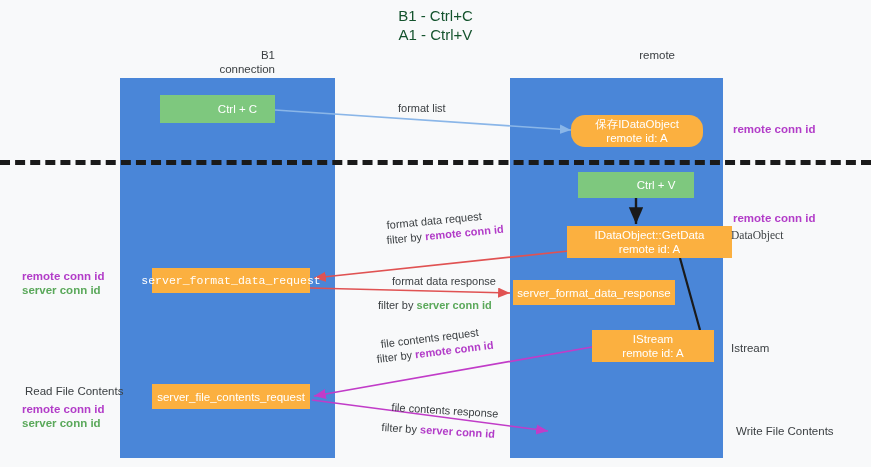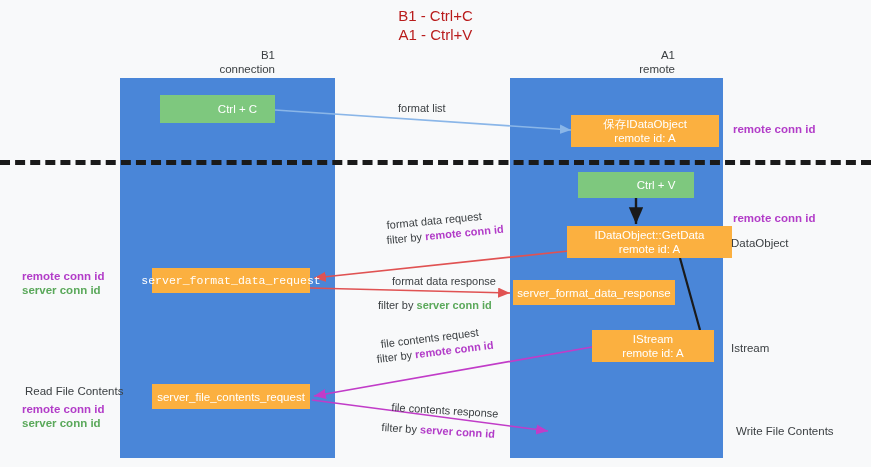--- a/index.html
+++ b/index.html
@@ -2,21 +2,21 @@
 <html><head>
 <meta charset="utf-8">
 <style>
   html,body{margin:0;padding:0;background:#f8f9fa;}
   body{width:871px;height:467px;position:relative;overflow:hidden;
        font-family:"Liberation Sans","DejaVu Sans",sans-serif;color:#3c4043;}
   .canvas{position:absolute;left:0;top:0;width:871px;height:467px;background:#f8f9fa;}
 
   
   .title{position:absolute;left:0;top:6px;width:871px;text-align:center;
-         font-size:15px;line-height:19px;color:#b91c1c;}
+         font-size:15px;line-height:19px;color:#14532d;}
 
   
   .colhead{position:absolute;text-align:right;font-size:11.5px;line-height:14px;color:#3c4043;}
 
   
   .lane{position:absolute;background:#4a86d8;}
 
   
   .node{position:absolute;box-sizing:border-box;display:flex;flex-direction:column;
         align-items:center;justify-content:center;text-align:center;
@@ -50,21 +50,20 @@
   <div class="title">
     <div>B1 - Ctrl+C</div>
     <div>A1 - Ctrl+V</div>
   </div>
 
   <div class="colhead" style="left:155px;top:48px;width:120px;">
     <div>B1</div>
     <div>connection</div>
   </div>
   <div class="colhead" style="left:555px;top:48px;width:120px;">
-    <div>A1</div>
     <div>remote</div>
   </div>
 
   <div class="lane" style="left:120px;top:78px;width:215px;height:380px;"></div>
   <div class="lane" style="left:510px;top:78px;width:213px;height:380px;"></div>
 
   <svg class="edges" viewBox="0 0 871 467">
     <defs>
       <marker id="ah-blue" markerWidth="8" markerHeight="8" refX="7" refY="3" orient="auto" markerUnits="strokeWidth">
         <path d="M0,0 L7,3 L0,6 z" fill="#8ab6e8"></path>
@@ -94,21 +93,21 @@
 
     <line x1="312" y1="400" x2="548" y2="431" stroke="#c13cc8" stroke-width="1.7" marker-end="url(#ah-mag)"></line>
   </svg>
 
   <div class="divider"></div>
 
   <div class="node green" style="left:160px;top:95px;width:115px;height:28px;">
     <div>Ctrl + C</div>
   </div>
 
-  <div class="node orange" style="left:571px;top:115px;width:148px;height:32px;">
+  <div class="node orange" style="left:571px;top:115px;width:132px;height:32px;border-radius:14px;">
     <div>保存IDataObject</div>
     <div class="l2">remote id: A</div>
   </div>
 
   <div class="node green" style="left:578px;top:172px;width:116px;height:26px;align-items:center;">
     <div>Ctrl + V</div>
   </div>
 
   <div class="node orange" style="left:567px;top:226px;width:165px;height:32px;">
     <div>IDataObject::GetData</div>
@@ -151,21 +150,21 @@
   </div>
 
   <div class="elabel" style="left:392px;top:400px;transform:rotate(3.5deg);transform-origin:left top;">file contents response</div>
   <div class="elabel" style="left:382px;top:420px;transform:rotate(3.5deg);transform-origin:left top;">
     <span>filter by </span><span class="p">server conn id</span>
   </div>
 
   <div class="ann purple" style="left:733px;top:122px;">remote conn id</div>
 
   <div class="ann purple" style="left:733px;top:211px;">remote conn id</div>
-  <div class="ann dark" style="left:731px;top:236px;">DataObject</div>
+  <div class="ann dark" style="left:731px;top:228px;font-family:Liberation Serif, serif;">DataObject</div>
 
   <div class="ann dark" style="left:731px;top:341px;">Istream</div>
   <div class="ann dark" style="left:736px;top:424px;">Write File Contents</div>
 
   <div class="ann purple" style="left:22px;top:269px;">remote conn id</div>
   <div class="ann green" style="left:22px;top:283px;">server conn id</div>
 
   <div class="ann dark" style="left:25px;top:384px;">Read File Contents</div>
   <div class="ann purple" style="left:22px;top:402px;">remote conn id</div>
   <div class="ann green" style="left:22px;top:416px;">server conn id</div>

